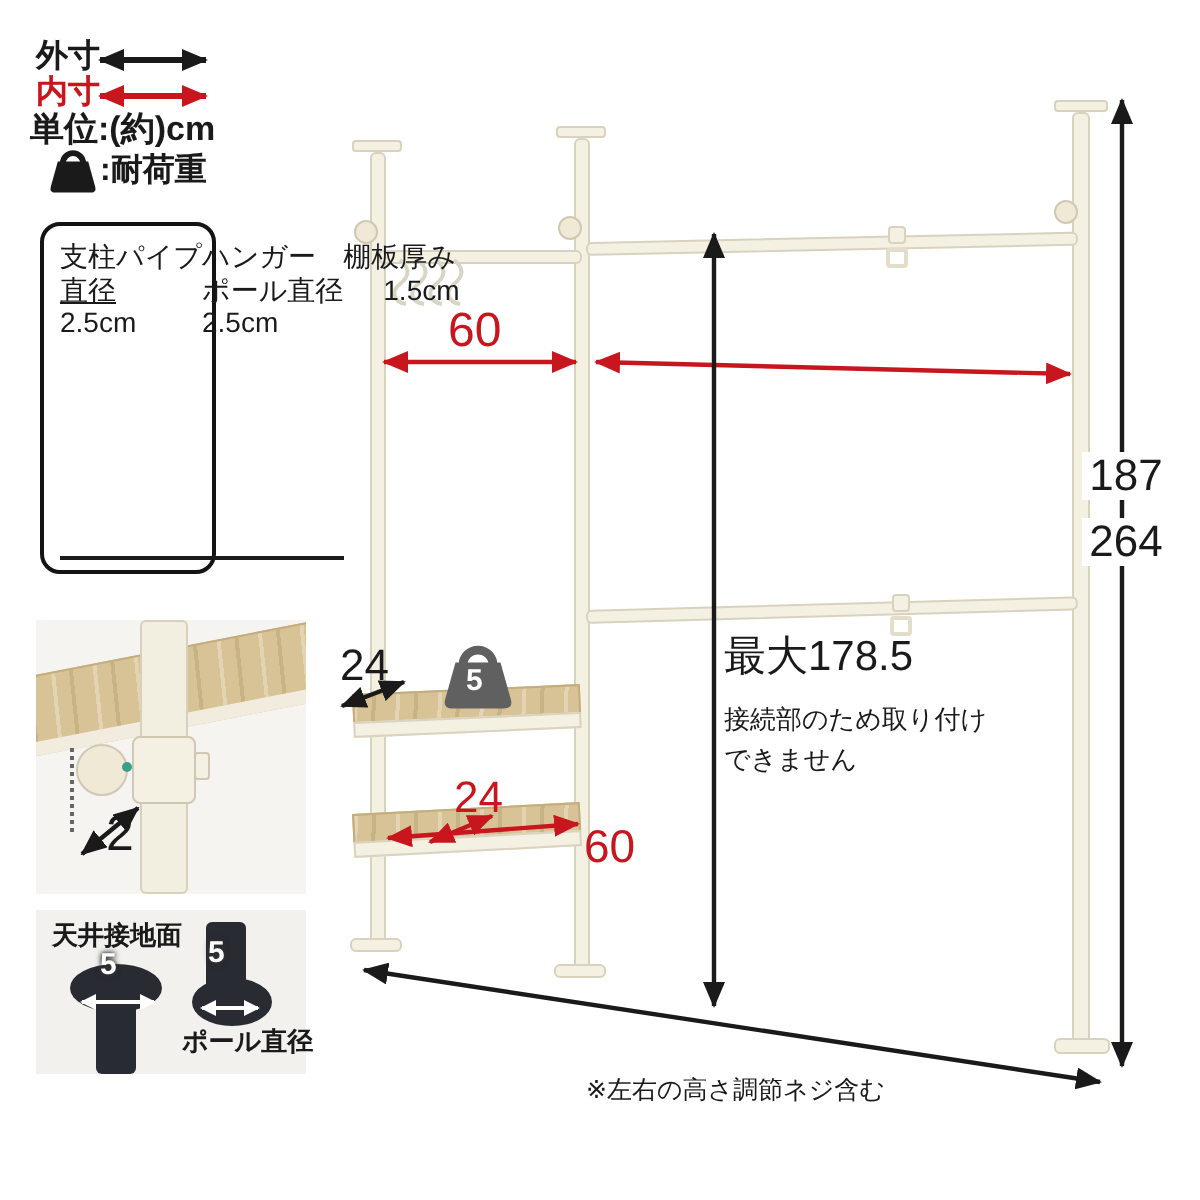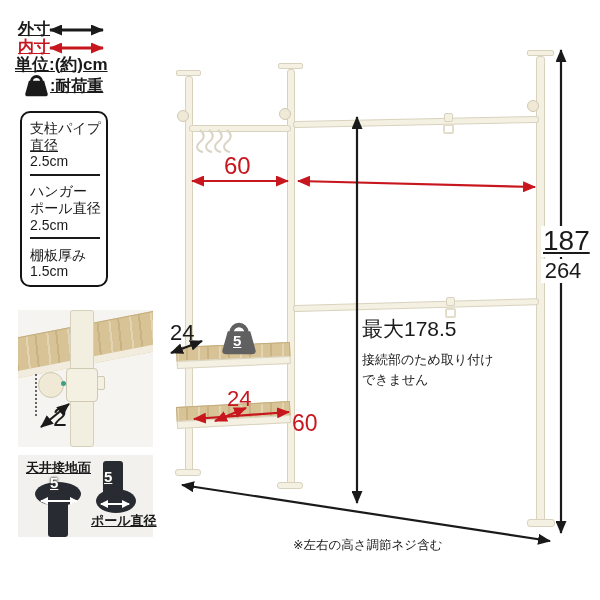--- a/index.html
+++ b/index.html
@@ -19,54 +19,54 @@
   .shelf{position:absolute;width:114px;z-index:3;transform-origin:left top;}
   .wood{height:15px;background-color:#d8c396;border:1px solid #c3ad7d;box-sizing:border-box;
         background-image:repeating-linear-gradient(95deg,rgba(255,255,255,.28) 0 2px,rgba(0,0,0,0) 2px 9px,rgba(140,110,60,.20) 9px 11px,rgba(0,0,0,0) 11px 21px);}
   .rail{height:8px;background:#f4f0e2;border:1px solid #d9d3c0;box-sizing:border-box;margin-top:-1px;}
   
   .inset{position:absolute;overflow:hidden;z-index:1;}
   .dark{background:#282b31;}
   
   .txt{position:absolute;z-index:8;white-space:nowrap;line-height:1.1;}
   .red{color:#c8161e;}
-  .b{font-weight:bold;text-decoration:underline;}
+  .b{font-weight:bold;}
   .whitebg{background:#fff;padding:0 2px;text-align:center;}
   .note{font-weight:normal;}
   svg.overlay{position:absolute;left:0;top:0;z-index:6;}
   svg.icon{position:absolute;z-index:4;}
 </style>
 </head>
 <body>
 
 <div class="canvas">
 
   <div class="txt b" style="left:18px;top:20px;font-size:16px;">外寸</div>
   <div class="txt b red" style="left:18px;top:38px;font-size:16px;">内寸</div>
   <div class="txt b" style="left:15px;top:56px;font-size:17px;">単位:(約)cm</div>
   <svg class="icon" style="left:23px;top:73px;" width="27" height="24" viewBox="0 0 32 28">
     <path d="M10,10 a6,6 0 0 1 12,0" fill="none" stroke="#1a1a1a" stroke-width="3.5"></path>
     <path d="M7,9 h18 l4.2,15 q0.8,3.4 -3,3.4 h-20.4 q-3.8,0 -3,-3.4 z" fill="#1a1a1a"></path>
   </svg>
   <div class="txt b" style="left:50px;top:77px;font-size:16px;">:耐荷重</div>
 
-  <div class="abs" style="left:20px;top:111px;width:88px;height:176px;border:2.5px solid #141414;border-radius:10px;box-sizing:border-box;padding:7px 6px 5px 8px;display:flex;flex-direction:column;justify-content:space-between;z-index:8;background:#fff;">
+  <div class="abs" style="left:20px;top:111px;width:88px;height:176px;border:2.5px solid #141414;border-radius:10px;box-sizing:border-box;padding:7px 6px 5px 8px;display:flex;flex-direction:row;justify-content:space-between;z-index:8;background:#fff;">
     <div style="border-bottom:2px solid #1a1a1a;padding-bottom:4px;">
       <div style="font-size:14px;line-height:1.18;">支柱パイプ</div>
       <div style="font-size:14px;line-height:1.18;text-decoration:underline;">直径</div>
       <div style="font-size:14px;line-height:1.18;">2.5cm</div>
     </div>
     <div style="border-bottom:2px solid #1a1a1a;padding-bottom:4px;">
       <div style="font-size:14px;line-height:1.18;">ハンガー</div>
       <div style="font-size:14px;line-height:1.18;">ポール直径</div>
       <div style="font-size:14px;line-height:1.18;">2.5cm</div>
     </div>
     <div>
       <div style="font-size:14px;line-height:1.18;">棚板厚み</div>
-      <div style="font-size:14px;line-height:1.18;">1.5cm</div>
+      <div style="font-size:14px;line-height:1.18;margin-left:20px;">1.5cm</div>
     </div>
   </div>
 
   <div class="plate" style="left:176px;top:70px;width:25px;"></div>
   <div class="pole" style="left:185px;top:76px;height:399px;"></div>
   <div class="foot" style="left:175px;top:469px;width:26px;"></div>
 
   <div class="plate" style="left:278px;top:63px;width:25px;"></div>
   <div class="pole" style="left:287px;top:69px;height:420px;"></div>
   <div class="foot" style="left:277px;top:482px;width:26px;"></div>
@@ -157,21 +157,21 @@
     <line x1="171" y1="353" x2="202" y2="341" stroke="#1a1a1a" stroke-width="2.2" marker-start="url(#mB)" marker-end="url(#mB)"></line>
     <line x1="215" y1="421" x2="246" y2="408" stroke="#c8161e" stroke-width="2.2" marker-start="url(#mR)" marker-end="url(#mR)"></line>
     <line x1="194" y1="419" x2="289" y2="412" stroke="#c8161e" stroke-width="2.2" marker-start="url(#mR)" marker-end="url(#mR)"></line>
     <line x1="41" y1="427" x2="69" y2="404" stroke="#1a1a1a" stroke-width="2.2" marker-start="url(#mB)" marker-end="url(#mB)"></line>
     <line x1="41" y1="501" x2="77" y2="501" stroke="#ffffff" stroke-width="2" marker-start="url(#mW)" marker-end="url(#mW)"></line>
     <line x1="101" y1="504" x2="129" y2="504" stroke="#ffffff" stroke-width="2" marker-start="url(#mW)" marker-end="url(#mW)"></line>
   </svg>
 
   <div class="txt red" style="left:224px;top:153px;font-size:24px;">60</div>
 
-  <div class="txt whitebg" style="left:541px;top:226px;width:40px;font-size:28px;text-decoration:underline;">187</div>
+  <div class="txt whitebg" style="left:541px;top:226px;width:40px;font-size:22px;">187</div>
   <div class="txt whitebg" style="left:541px;top:259px;width:40px;font-size:22px;">264</div>
 
   <div class="txt" style="left:362px;top:317px;font-size:21px;">最大178.5</div>
   <div class="txt note" style="left:362px;top:350px;font-size:13px;line-height:1.55;">
     <div>接続部のため取り付け</div>
     <div>できません</div>
   </div>
 
   <div class="txt" style="left:170px;top:321px;font-size:22px;">24</div>
   <div class="txt red" style="left:227px;top:387px;font-size:22px;">24</div>

